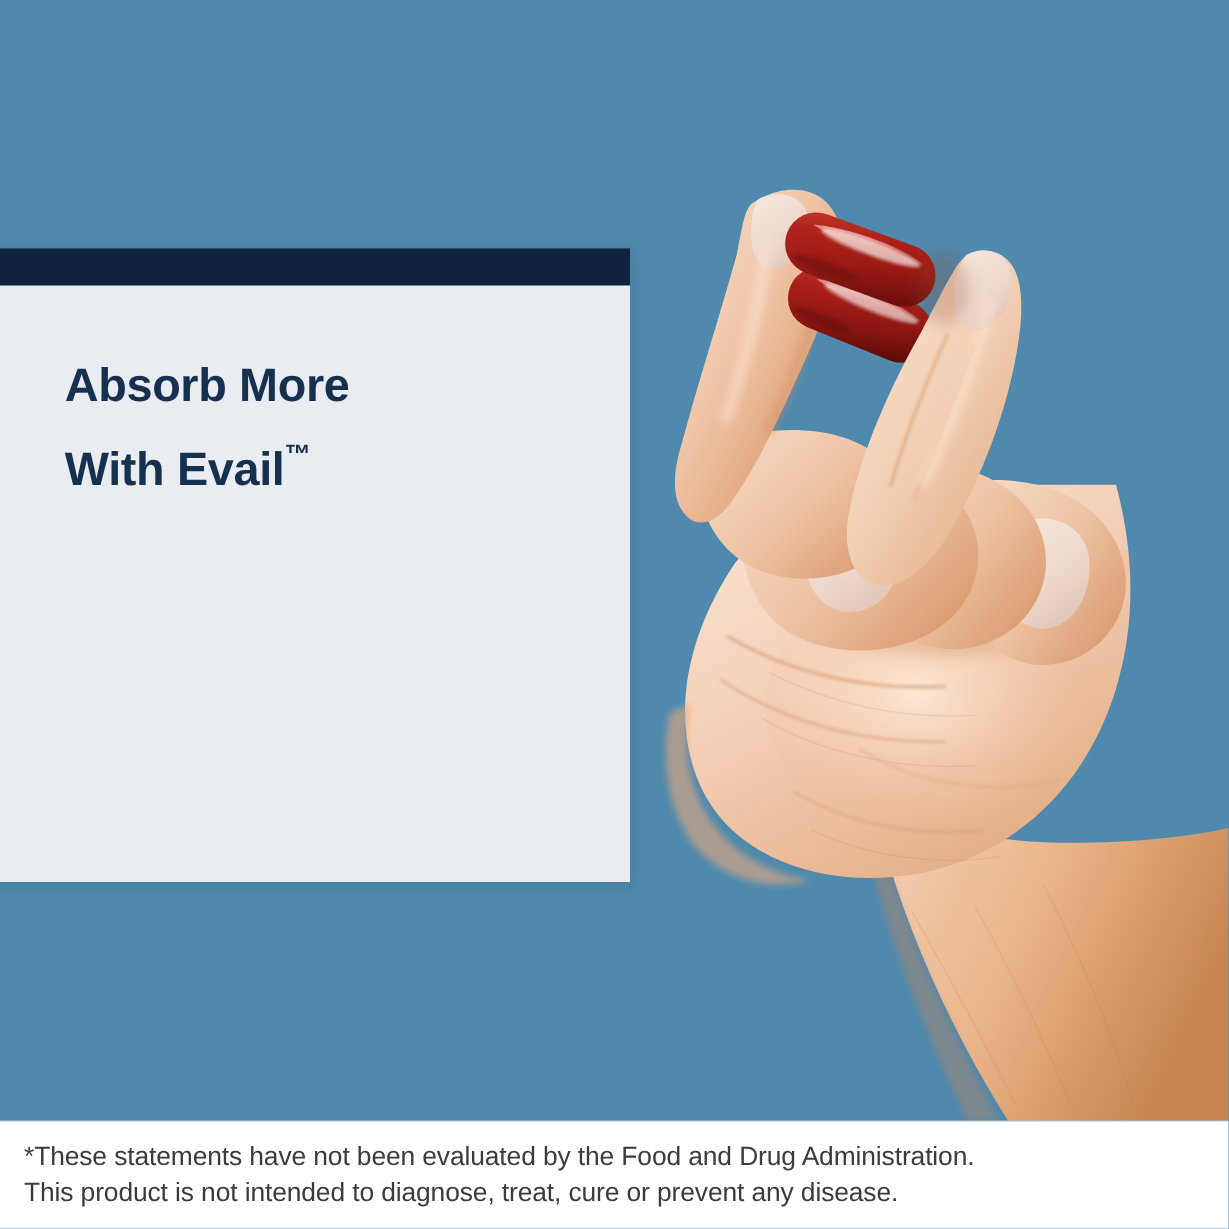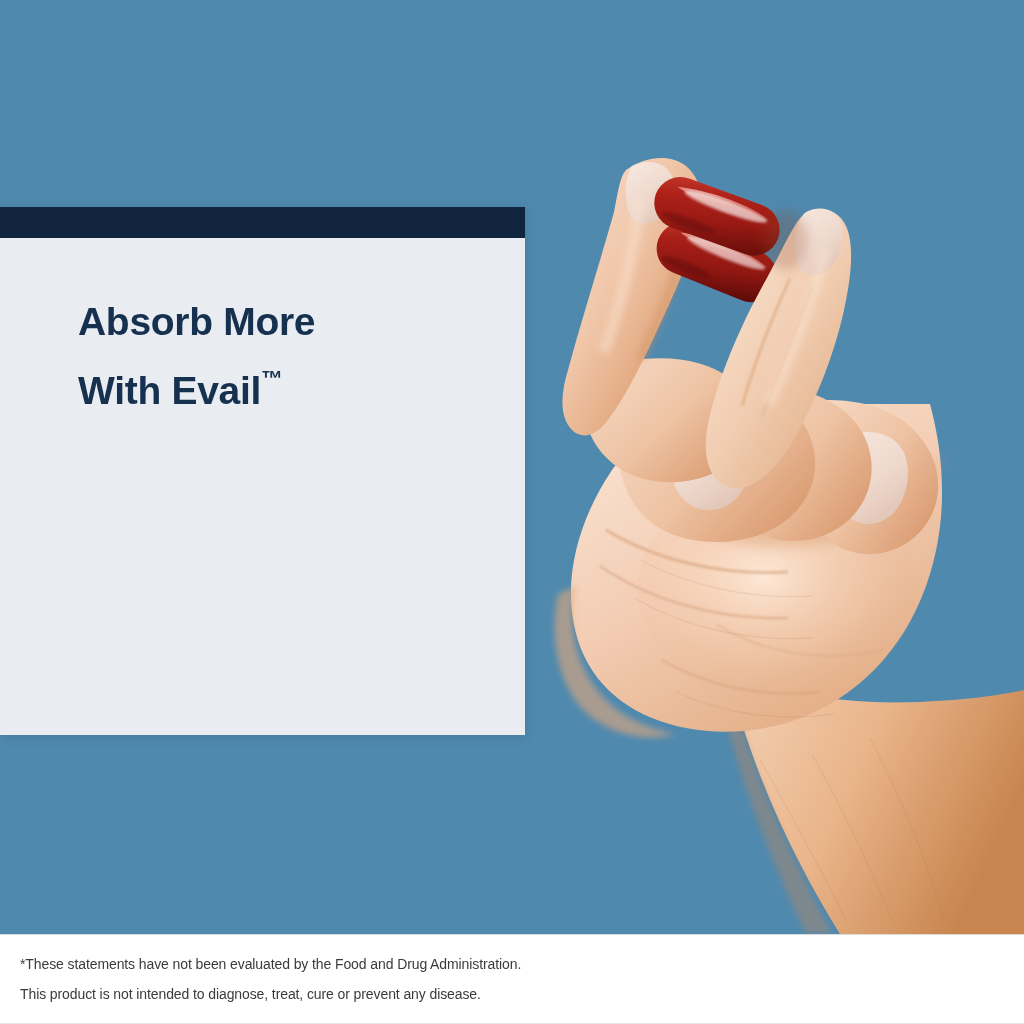--- a/index.html
+++ b/index.html
@@ -35,21 +35,21 @@
     z-index:20;
     box-shadow:0 2px 10px rgba(10,30,55,.13);
   }
   #card-topbar{
     height:31px;
     background:#10233f;
   }
   #card-body{
     height:497px;
     background:#e9ecf1;
-    padding:55px 40px 0 78px;
+    padding:55px 40px 0 54px;
   }
   #card-heading{
     color:#16304f;
     font-size:39px;
     font-weight:bold;
     line-height:57px;
     letter-spacing:-0.3px;
     white-space:pre-line;
   }
   #card-heading .tm{ font-size:22px; vertical-align:18px; letter-spacing:0; }
@@ -70,21 +70,21 @@
     left:0; top:934px;
     width:1024px; height:90px;
     background:#ffffff;
     border-top:1px solid #dcdcdc;
     border-bottom:1px solid #e6e6e6;
     z-index:30;
     padding:14px 0 0 20px;
   }
   #disclaimer-text{
     color:#3b3b3b;
-    font-size:14px;
+    font-size:22px;
     line-height:30px;
     letter-spacing:-0.1px;
     white-space:pre-line;
   }
 </style>
 </head>
 <body>
 
 <div id="stage">
 

